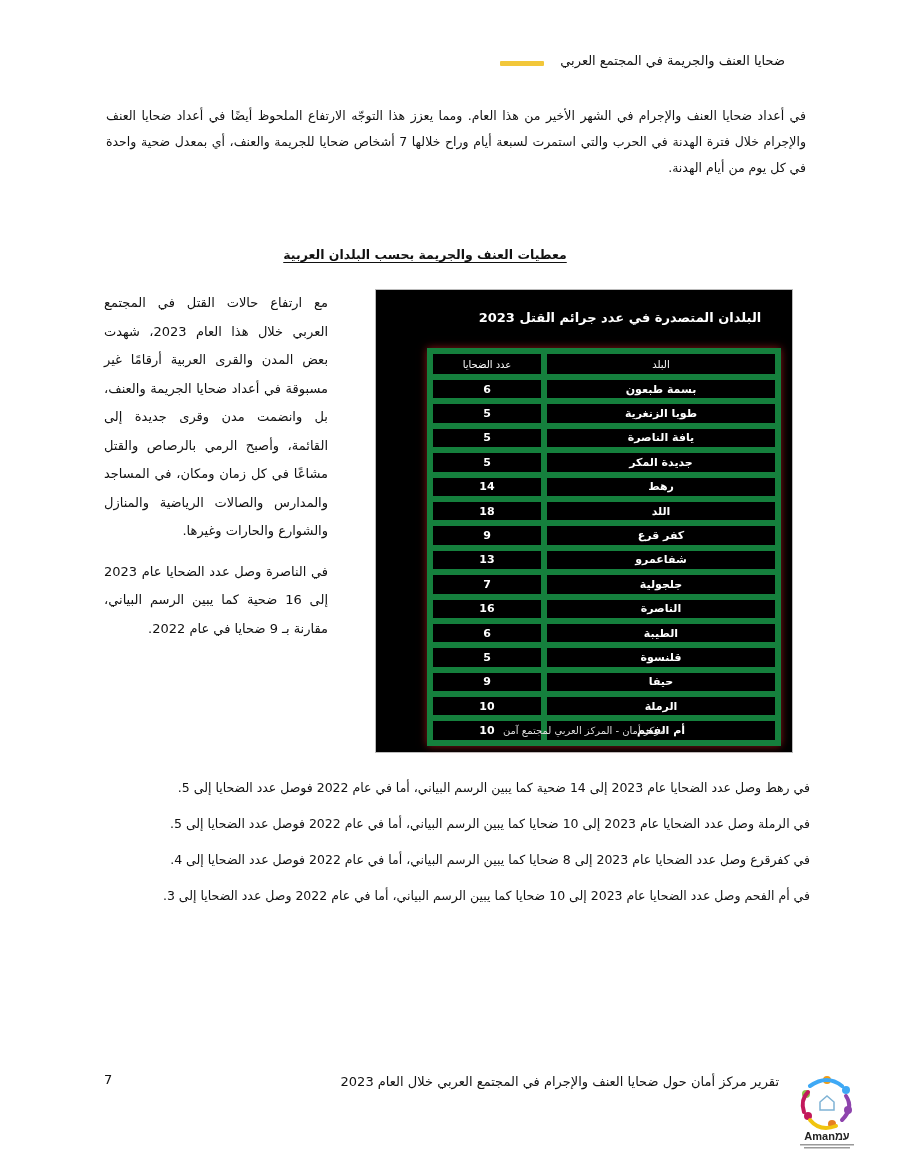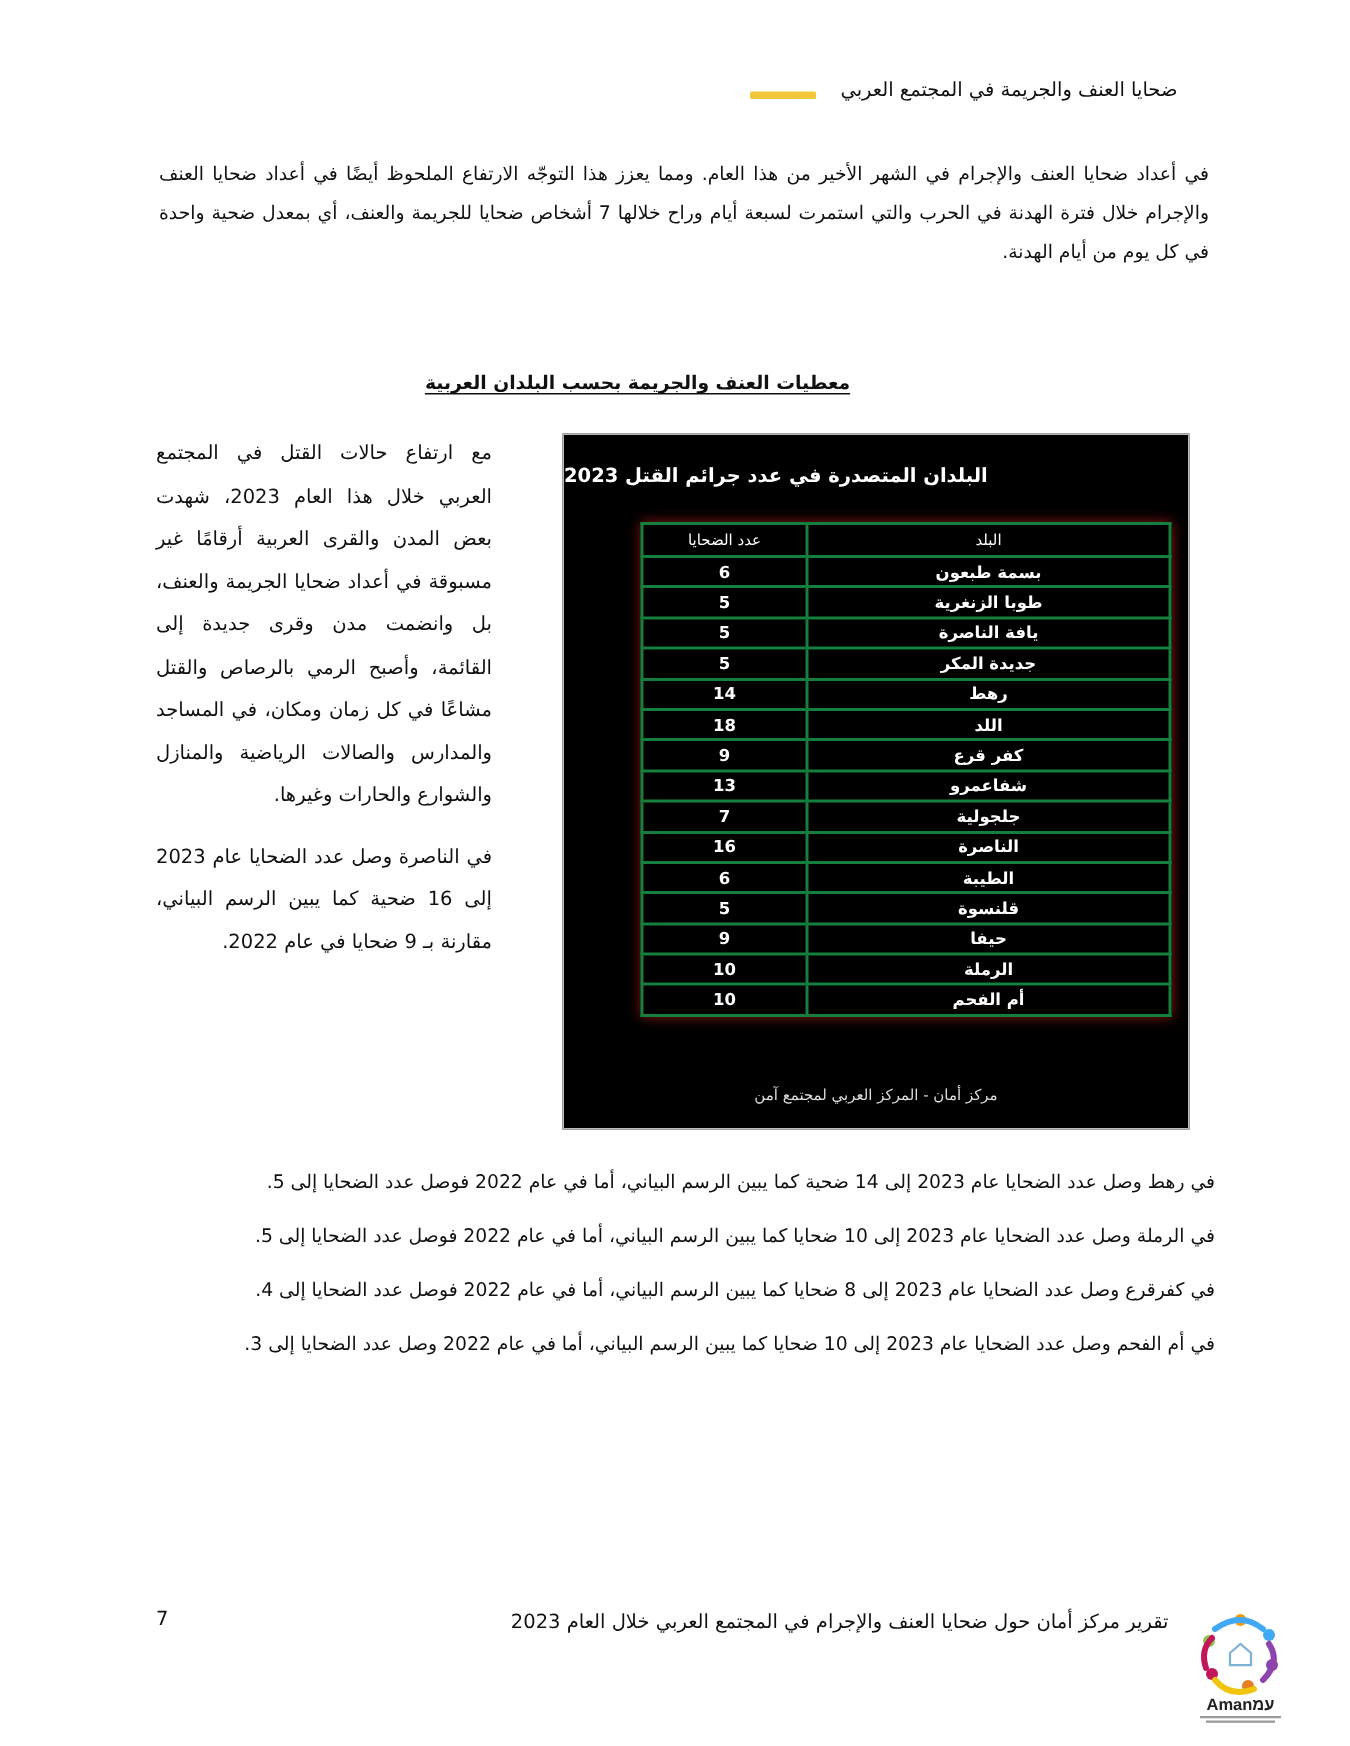--- a/index.html
+++ b/index.html
@@ -14,23 +14,23 @@
   .intro { position:absolute; top:103px; left:106px; width:700px; font-size:12.5px; line-height:26px; text-align:justify; text-align-last:right; }
 
   .section-title { position:absolute; top:247px; left:250px; width:350px; text-align:center; font-size:12.5px; font-weight:bold; }
   .section-title span { text-decoration:underline; text-underline-offset:3px; }
 
   .side { position:absolute; top:289px; left:104px; width:224px; font-size:13px; line-height:28.5px; }
   .side p { margin:0 0 12px 0; text-align:justify; text-align-last:right; }
 
   
   .info { position:absolute; top:289px; left:375px; width:418px; height:464px; background:#000; border:1px solid #bbb; box-sizing:border-box; }
-  .info-title { position:absolute; top:20px; left:0; width:100%; text-align:left; color:#fff; font-weight:bold; font-size:13px; }
+  .info-title { position:absolute; top:20px; left:0; width:100%; text-align:center; color:#fff; font-weight:bold; font-size:13px;padding-left:36px; }
   .info-table { position:absolute; top:58px; left:51px; width:354px; border-collapse:collapse; box-shadow:0 0 8px rgba(255,40,40,.55); }
-  .info-table td, .info-table th { border:2px solid #15803d; color:#fff; text-align:center; height:18.4px; padding:0; font-size:11px; font-weight:bold; }
+  .info-table td, .info-table th { border:6px solid #15803d; color:#fff; text-align:center; height:18.4px; padding:0; font-size:11px; font-weight:bold; }
   .info-table th { font-weight:normal; font-size:10px; height:20px; }
   .info-table td.num, .info-table th.num { width:108px; }
   .info-footer { position:absolute; bottom:16px; left:0; width:100%; text-align:center; color:#ddd; font-size:10px; }
 
   .lines { position:absolute; top:779px; left:140px; width:670px; font-size:12.5px; }
   .lines p { margin:0 0 18px 0; line-height:18px; }
 
   .footer-text { position:absolute; top:1074px; right:121px; width:500px; font-size:13px; }
   .page-num { position:absolute; top:1072px; left:104px; font-size:13px; }
 

